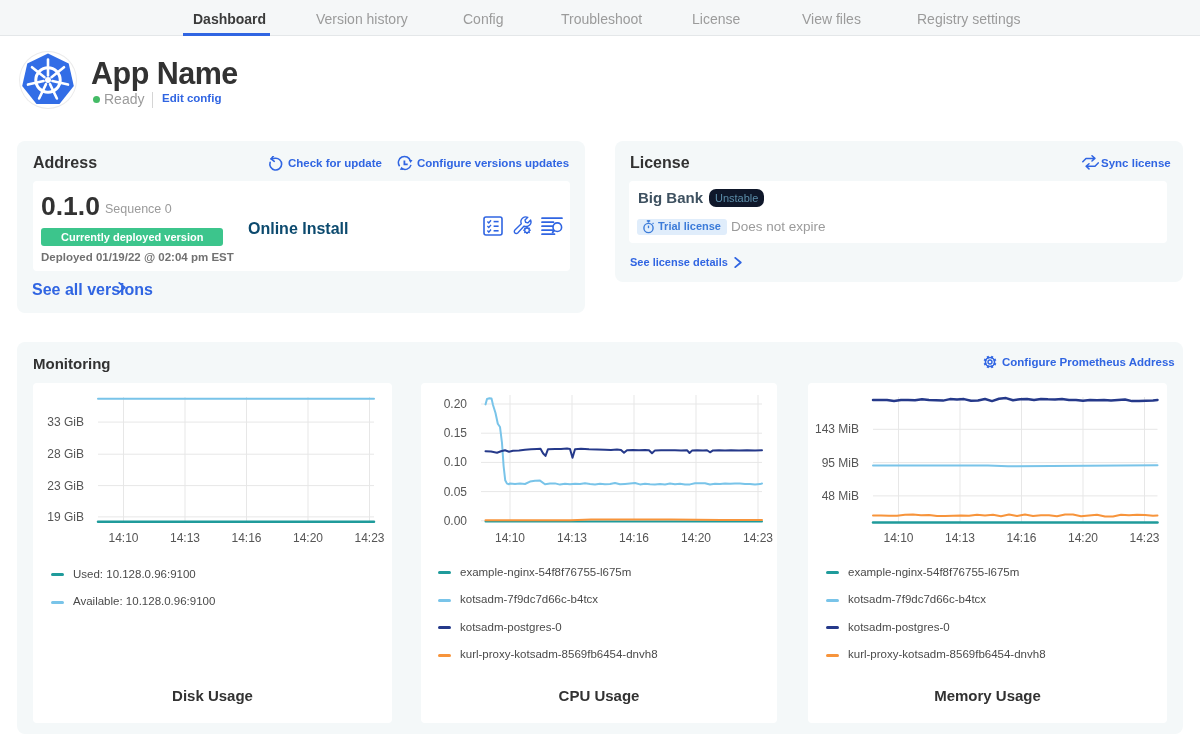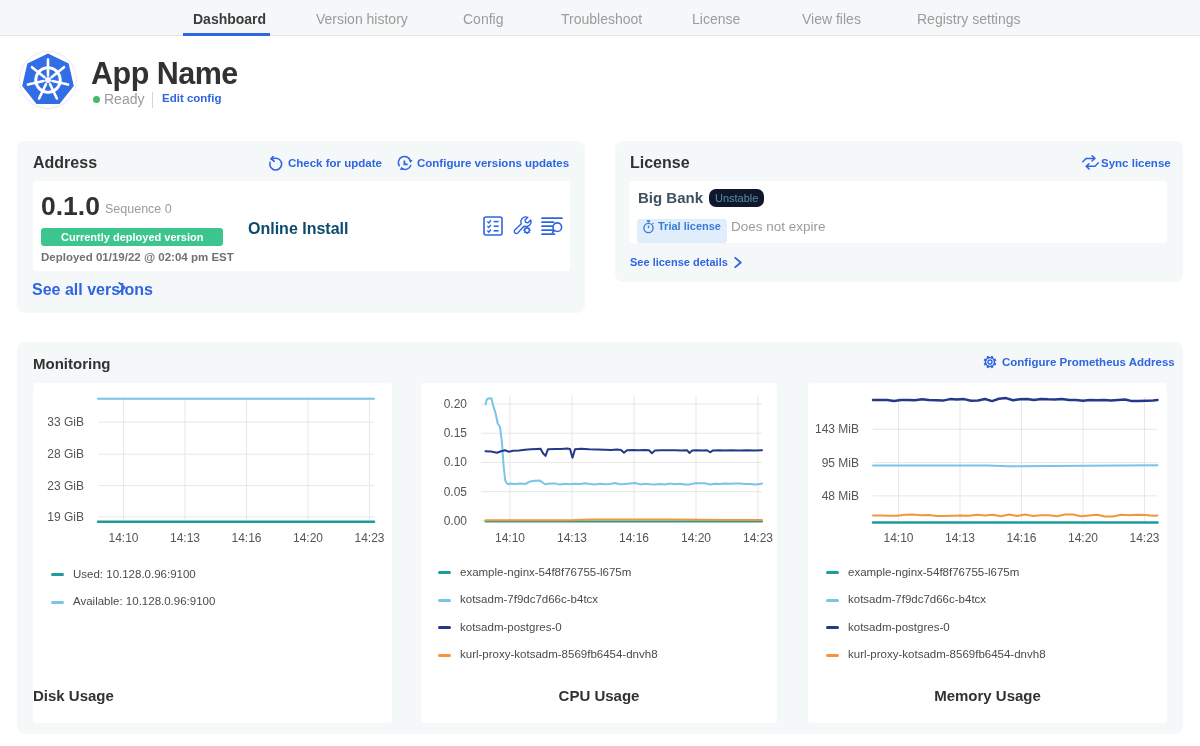--- a/index.html
+++ b/index.html
@@ -110,21 +110,21 @@
 <svg width="17" height="15" viewBox="0 0 17 15" style="position:absolute;left:1082px;top:155px">
     <g fill="none" stroke="#3065e2" stroke-width="1.5" stroke-linecap="round" stroke-linejoin="round">
       <path d="M0.8 6.8 L4.0 3.4 L12.6 3.4 M10.0 0.8 L12.9 3.4 L10.0 6.0"></path>
       <path d="M16.2 7.9 L13.0 11.3 L4.4 11.3 M7.0 8.7 L4.1 11.3 L7.0 13.9"></path>
     </g>
   </svg>
 <div class="abs link" style="left:1101px;top:157px;font-size:11.5px">Sync license</div>
 <div class="white" style="left:629px;top:181px;width:538px;height:62px"></div>
 <div class="abs b" style="left:638px;top:189px;font-size:15px;color:#3e5160">Big Bank</div>
 <div class="abs" style="left:709px;top:189px;height:18px;background:#0f172a;border-radius:7px;color:#5b8ca8;font-size:11px;line-height:18px;padding:0 6px">Unstable</div>
-<div class="abs" style="left:637px;top:219px;height:24px;background:#e0edfb;border-radius:3px;color:#3b7bd9;font-size:11px;font-weight:bold;line-height:15px;padding:0 6px 0 21px">Trial license</div>
+<div class="abs" style="left:637px;top:219px;height:16px;background:#e0edfb;border-radius:3px;color:#3b7bd9;font-size:11px;font-weight:bold;line-height:15px;padding:0 6px 0 21px">Trial license</div>
 <svg width="13" height="14" viewBox="0 0 13 14" style="position:absolute;left:642px;top:220px">
 <circle cx="6.5" cy="8" r="4.6" fill="none" stroke="#3b7bd9" stroke-width="1.4"></circle>
 <line x1="6.5" y1="0.8" x2="6.5" y2="2.6" stroke="#3b7bd9" stroke-width="1.5"></line>
 <line x1="4.8" y1="0.9" x2="8.2" y2="0.9" stroke="#3b7bd9" stroke-width="1.5"></line>
 <line x1="6.5" y1="5.6" x2="6.5" y2="8.2" stroke="#3b7bd9" stroke-width="1.3"></line>
 <line x1="10.6" y1="3.0" x2="11.5" y2="3.9" stroke="#3b7bd9" stroke-width="1.3"></line>
 </svg>
 <div class="abs" style="left:731px;top:219px;font-size:13.5px;color:#9b9b9b">Does not expire</div>
 <div class="abs link" style="left:630px;top:256px;font-size:11px">See license details</div>
 <svg width="10" height="11" viewBox="0 0 10 12" style="position:absolute;left:733px;top:257px">
@@ -238,15 +238,15 @@
 <div style="position:absolute;left:460px;top:648.0px;font-size:11.5px;color:#4a4a4a">kurl-proxy-kotsadm-8569fb6454-dnvh8</div>
 <div style="position:absolute;left:826px;top:571.0px;width:13px;height:3px;border-radius:2px;background:#1f9b9b"></div>
 <div style="position:absolute;left:848px;top:565.5px;font-size:11.5px;color:#4a4a4a">example-nginx-54f8f76755-l675m</div>
 <div style="position:absolute;left:826px;top:598.5px;width:13px;height:3px;border-radius:2px;background:#79c4e9"></div>
 <div style="position:absolute;left:848px;top:593.0px;font-size:11.5px;color:#4a4a4a">kotsadm-7f9dc7d66c-b4tcx</div>
 <div style="position:absolute;left:826px;top:626.0px;width:13px;height:3px;border-radius:2px;background:#25398a"></div>
 <div style="position:absolute;left:848px;top:620.5px;font-size:11.5px;color:#4a4a4a">kotsadm-postgres-0</div>
 <div style="position:absolute;left:826px;top:653.5px;width:13px;height:3px;border-radius:2px;background:#f7943b"></div>
 <div style="position:absolute;left:848px;top:648.0px;font-size:11.5px;color:#4a4a4a">kurl-proxy-kotsadm-8569fb6454-dnvh8</div>
 
-<div class="abs b" style="left:33px;top:687px;width:359px;font-size:15px;color:#323232">Disk Usage</div>
+<div class="abs b" style="left:33px;top:687px;width:359px;text-align:center;font-size:15px;color:#323232">Disk Usage</div>
 <div class="abs b" style="left:421px;top:687px;width:356px;text-align:center;font-size:15px;color:#323232">CPU Usage</div>
 <div class="abs b" style="left:808px;top:687px;width:359px;text-align:center;font-size:15px;color:#323232">Memory Usage</div>
 
 </body></html>

